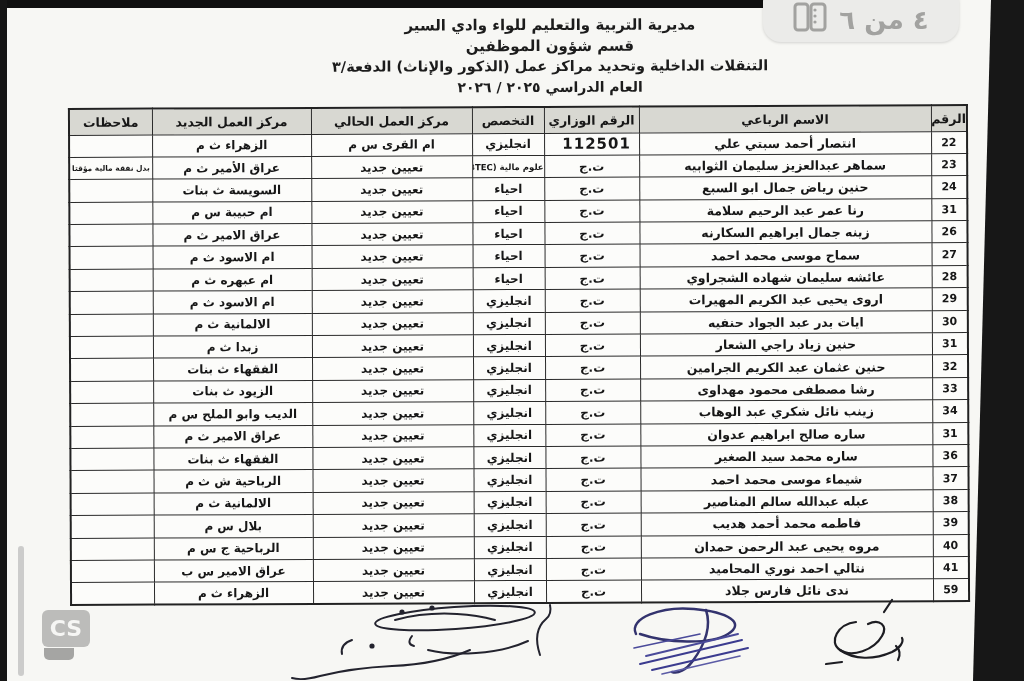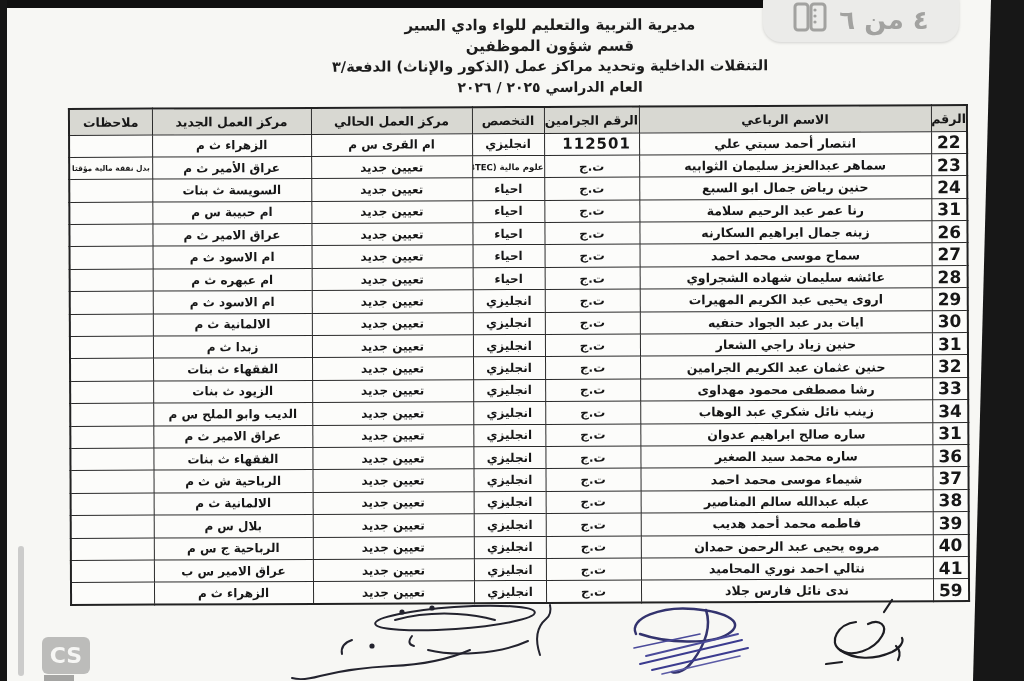--- a/index.html
+++ b/index.html
@@ -31,32 +31,32 @@
 
   
   .table-wrap { position:absolute; left:69px; top:106px; transform:rotate(-0.25deg); }
   table { border-collapse:collapse; table-layout:fixed; width:900px; direction:rtl;
           background:#fcfcfa; }
   th, td { border:1px solid #2b2b2b; text-align:center; vertical-align:middle;
            overflow:hidden; white-space:nowrap; color:#171717; font-weight:bold; }
   table { border:2px solid #222; }
   thead th { height:26px; background:#d8d8d2; font-size:12.5px; }
   tbody td { height:22.4px; font-size:12px; }
-  td.c-num  { font-size:17px;text-align:center; }
+  td.c-num  { font-size:11px;text-align:center; }
   td.c-name { font-size:12.5px; }
   td.c-mno  { font-size:12px; }
   td.c-mno.digits { font-size:15px; letter-spacing:1px;padding-left:10px; }
   td.c-spec.tiny  { font-size:8.5px; }
   td.c-notes.tiny2 { font-size:7.5px; }
 
   
   .watermark { position:absolute; left:42px; top:610px; display:flex; align-items:flex-start; gap:14px; z-index:2; }
   .cs-logo { width:48px; height:52px; position:relative; }
   .cs-box { width:48px; height:37px; background:#bcbcba; border-radius:6px; color:#f6f6f4;
-            font-weight:bold; font-size:22px; display:flex; align-items:center; justify-content:center;margin-top:27px; }
+            font-weight:bold; font-size:22px; display:flex; align-items:center; justify-content:center; }
   .cs-tab { width:30px; height:12px; background:#a5a5a3; border-radius:0 0 5px 5px; margin:1px 0 0 2px; }
   .wm-text { font-size:30px; color:#bcbcba; letter-spacing:.5px; padding-top:9px; }
 
   .sig-layer { position:absolute; left:0; top:0; width:1024px; height:681px; z-index:3; pointer-events:none; }
 </style>
 </head>
 <body>
 
 <div class="screen">
 
@@ -93,21 +93,21 @@
           <col style="width:95px">
         <col style="width:72px">
           <col style="width:161px">
           <col style="width:159px">
         <col style="width:83px">
       </colgroup>
       <thead>
         <tr>
             <th>الرقم</th>
             <th>الاسم الرباعي</th>
-            <th>الرقم الجرامين</th>
+            <th>الرقم الوزاري</th>
             <th>التخصص</th>
             <th>مركز العمل الحالي</th>
             <th>مركز العمل الجديد</th>
             <th>ملاحظات</th>
           </tr>
       </thead>
       <tbody>
           <tr>
             <td class="c-num">22</td>
             <td class="c-name">انتصار أحمد سبتي علي</td>

